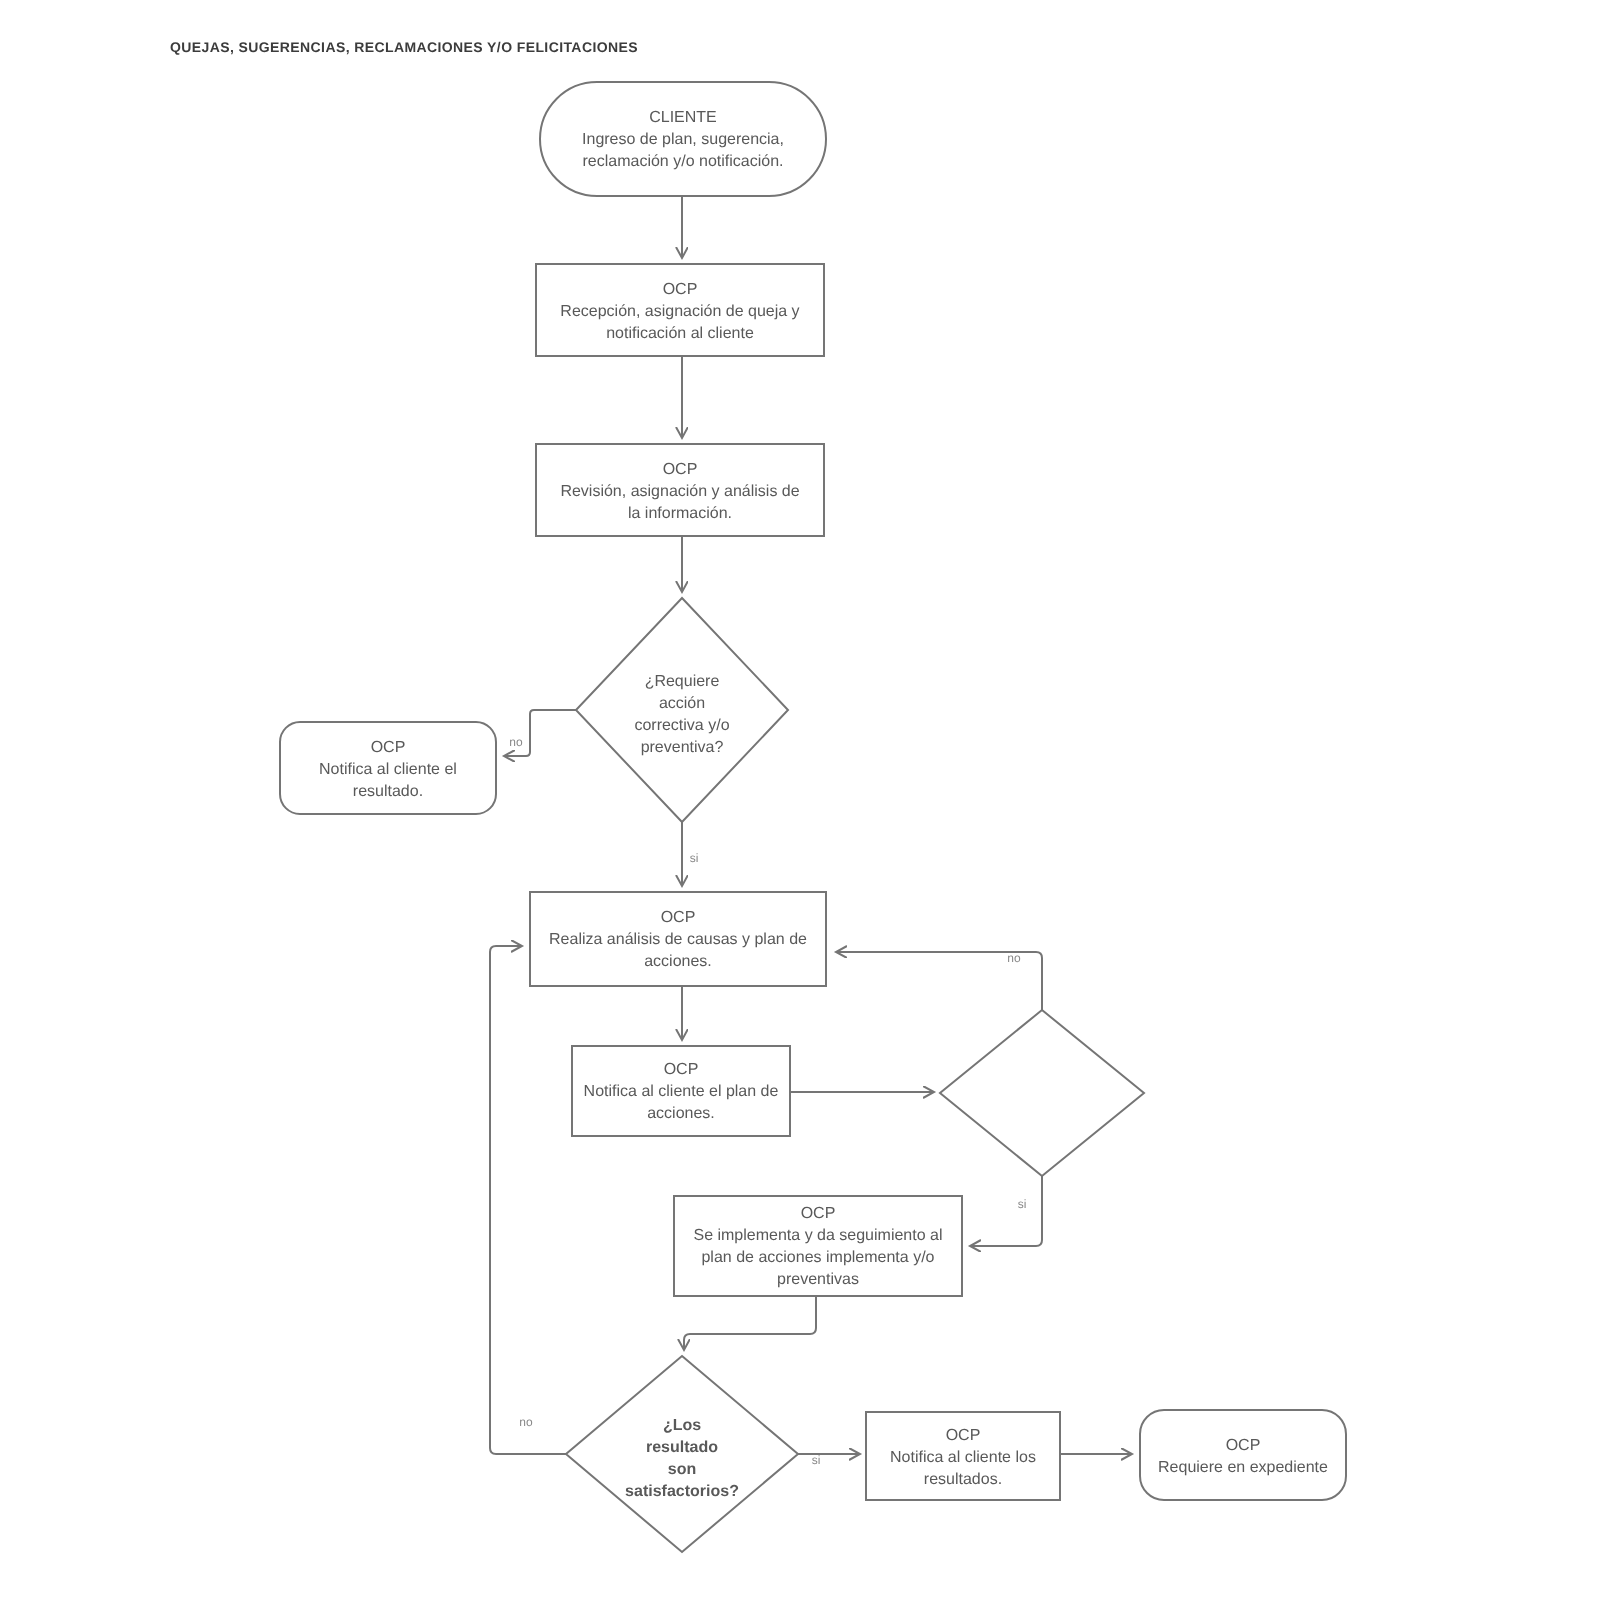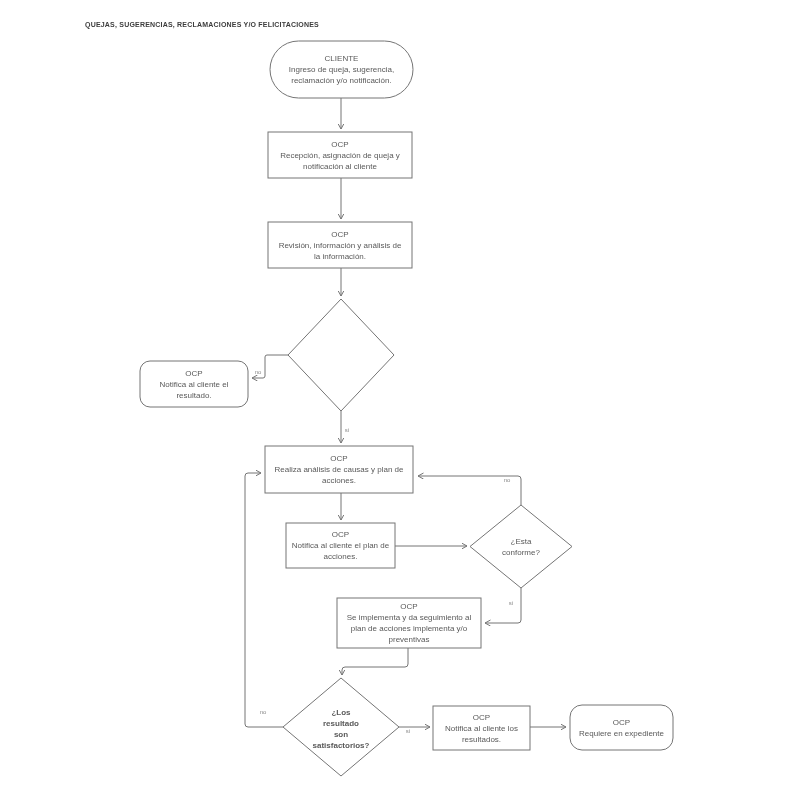--- a/index.html
+++ b/index.html
@@ -73,59 +73,61 @@
       <polygon points="341,678 399,727 341,776 283,727"></polygon>
       <rect x="433" y="706" width="97" height="44"></rect>
       <rect x="570" y="705" width="103" height="45" rx="12"></rect>
     </g>
   </svg>
 
   <div class="page-title">QUEJAS, SUGERENCIAS, RECLAMACIONES Y/O FELICITACIONES</div>
 
   <div class="node-label" style="left:270px;top:41px;width:143px;height:57px;">
     <span>CLIENTE</span>
-    <span>Ingreso de queja, sugerencia,</span>
+    <span>Ingreso de plan, sugerencia,</span>
     <span>reclamación y/o notificación.</span>
   </div>
 
   <div class="node-label" style="left:268px;top:132px;width:144px;height:46px;">
     <span>OCP</span>
     <span>Recepción, asignación de queja y</span>
     <span>notificación al cliente</span>
   </div>
 
   <div class="node-label" style="left:268px;top:222px;width:144px;height:46px;">
     <span>OCP</span>
-    <span>Revisión, información y análisis de</span>
+    <span>Revisión, asignación y análisis de</span>
     <span>la información.</span>
   </div>
 
+  <div class="node-label" style="left:288px;top:328px;width:106px;height:58px;">
+    <span>¿Requiere</span>
+    <span>acción</span>
+    <span>correctiva y/o</span>
+    <span>preventiva?</span>
+  </div>
 
   <div class="node-label" style="left:140px;top:361px;width:108px;height:46px;">
     <span>OCP</span>
     <span>Notifica al cliente el</span>
     <span>resultado.</span>
   </div>
 
   <div class="node-label" style="left:265px;top:446px;width:148px;height:47px;">
     <span>OCP</span>
     <span>Realiza análisis de causas y plan de</span>
     <span>acciones.</span>
   </div>
 
   <div class="node-label" style="left:286px;top:523px;width:109px;height:45px;">
     <span>OCP</span>
     <span>Notifica al cliente el plan de</span>
     <span>acciones.</span>
   </div>
 
-  <div class="node-label" style="left:470px;top:505px;width:102px;height:83px;">
-    <span>¿Esta</span>
-    <span>conforme?</span>
-  </div>
 
   <div class="node-label" style="left:337px;top:598px;width:144px;height:50px;">
     <span>OCP</span>
     <span>Se implementa y da seguimiento al</span>
     <span>plan de acciones implementa y/o</span>
     <span>preventivas</span>
   </div>
 
   <div class="node-label" style="left:283px;top:681px;width:116px;height:95px;font-weight:bold;">
     <span>¿Los</span>

